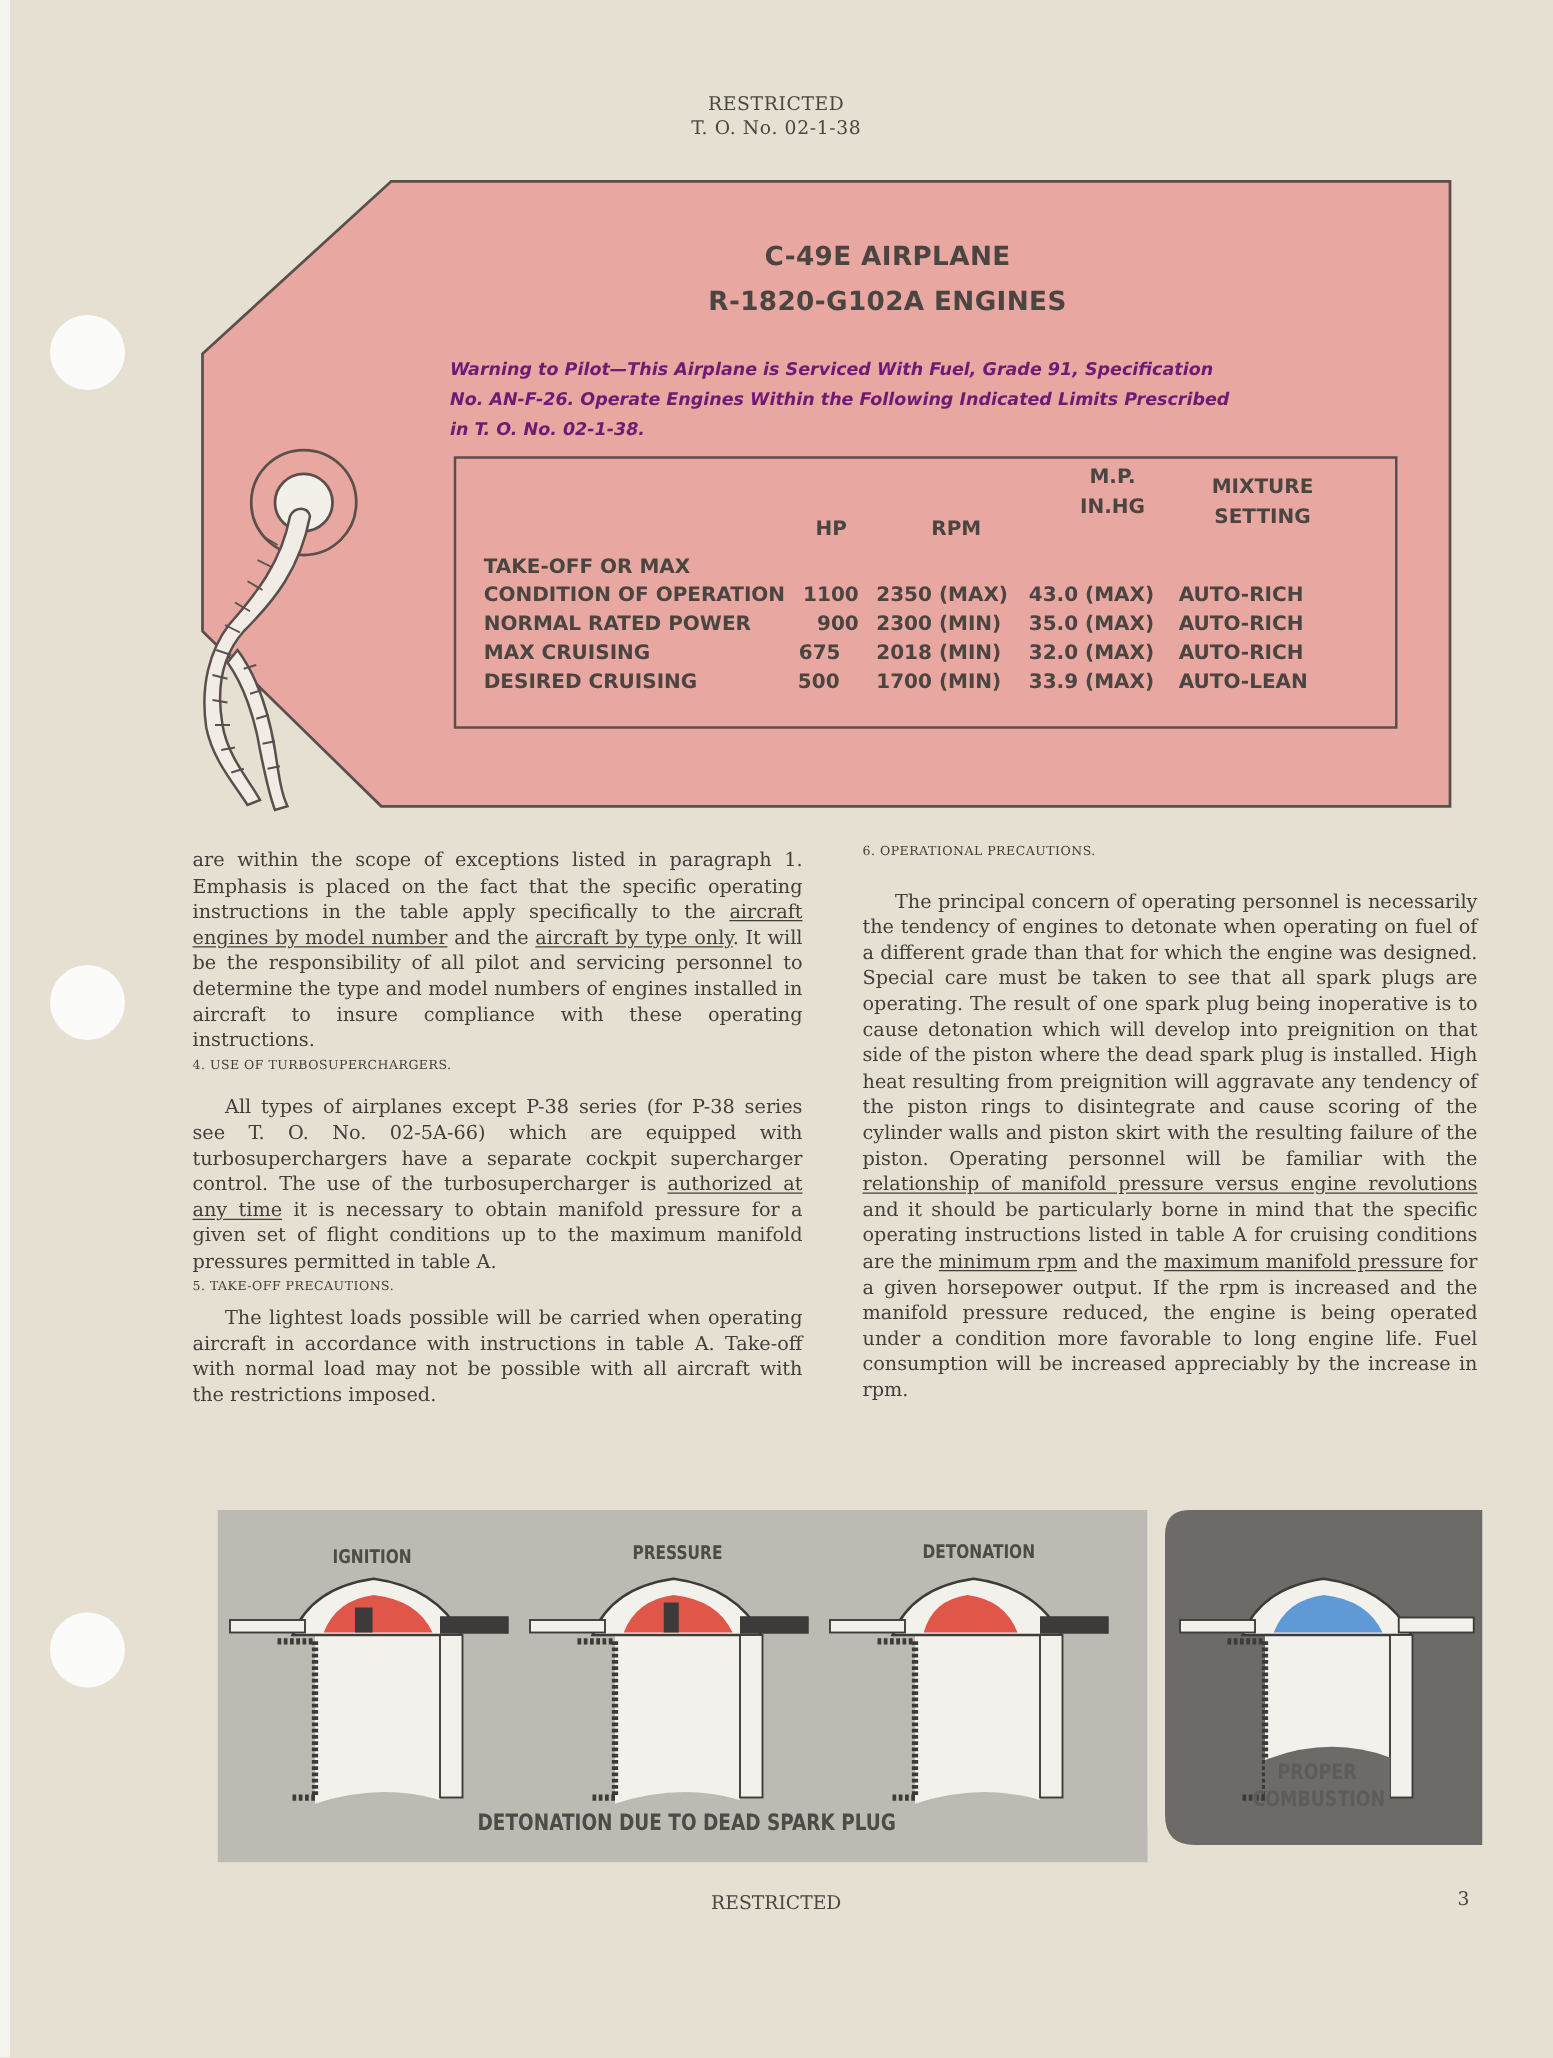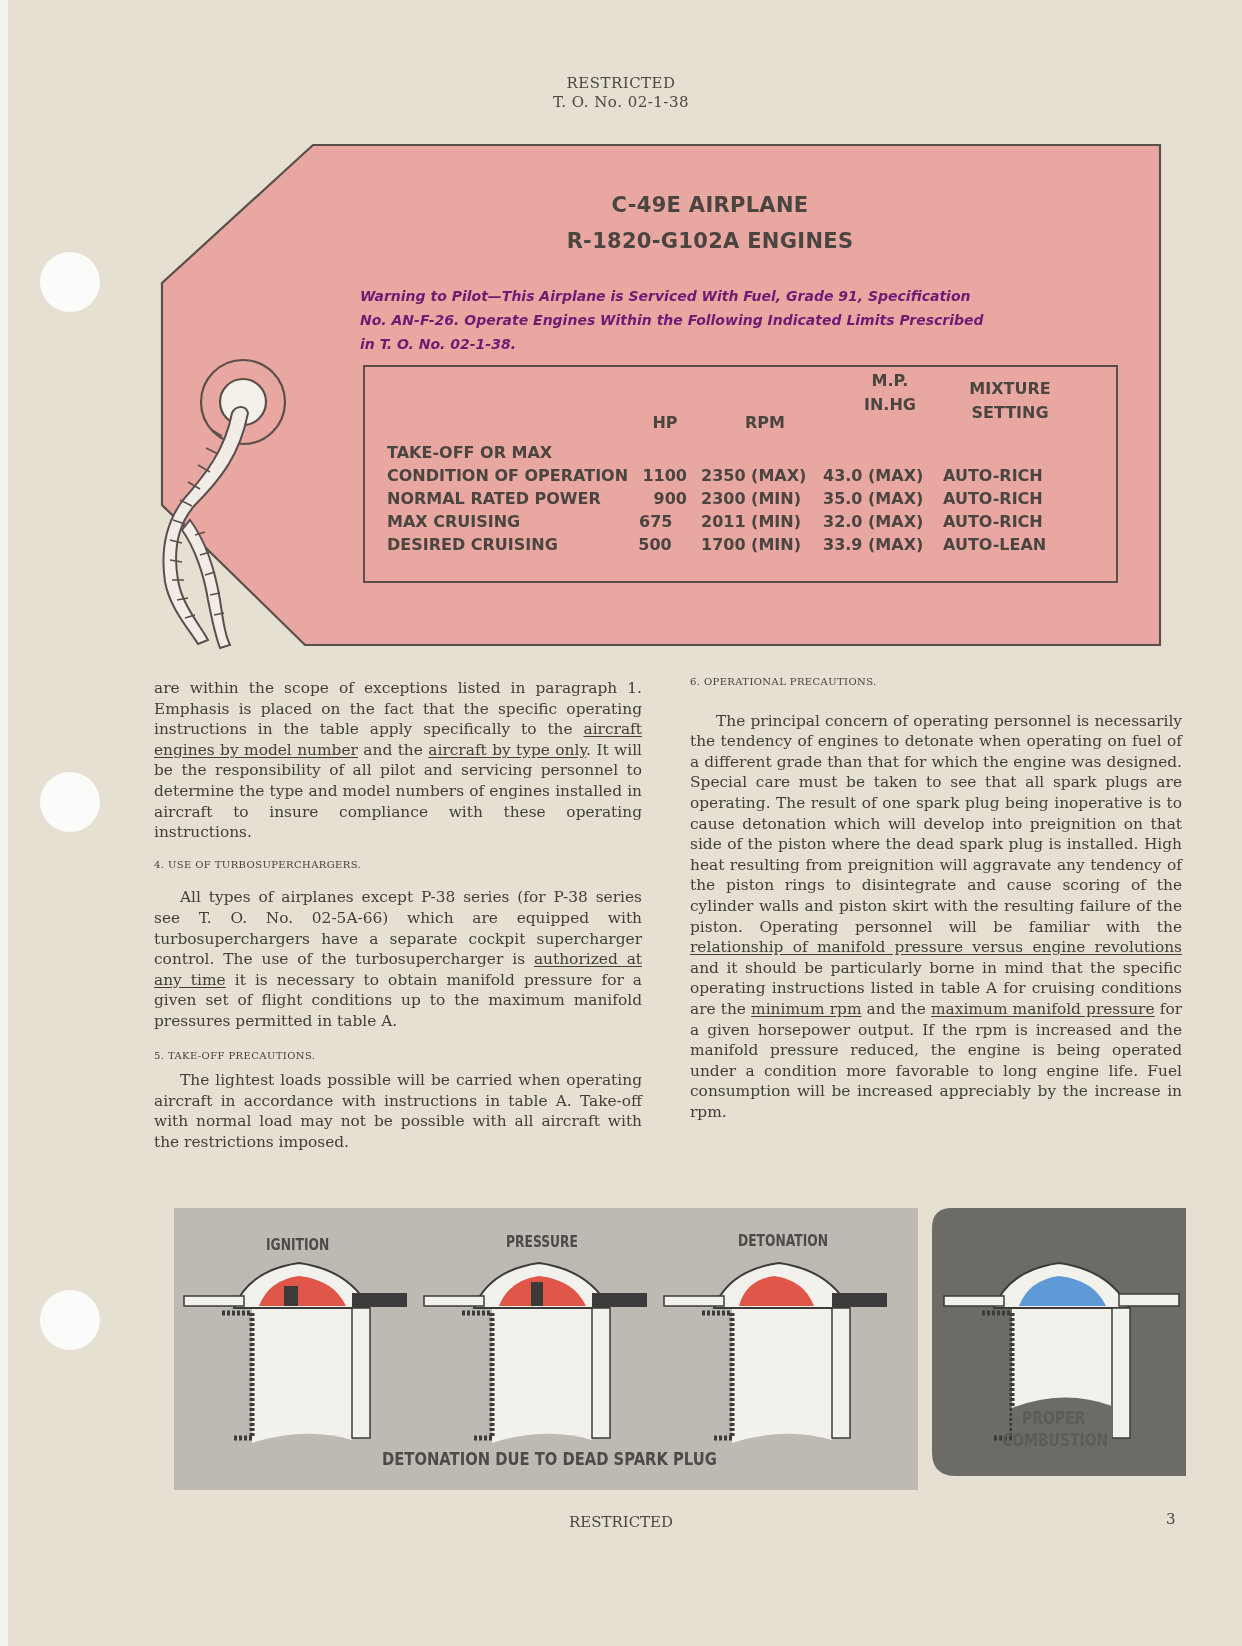--- a/index.html
+++ b/index.html
@@ -88,38 +88,38 @@
   <div class="row" style="top:120px">
     <span style="left:0">NORMAL RATED POWER</span>
     <span style="left:252px;width:48px;text-align:right">900</span>
     <span style="left:314px">2300 (MIN)</span>
     <span style="left:436px">35.0 (MAX)</span>
     <span style="left:556px">AUTO-RICH</span>
   </div>
   <div class="row" style="top:143px">
     <span style="left:0">MAX CRUISING</span>
     <span style="left:252px;width:48px;">675</span>
-    <span style="left:314px">2011 (MIN)</span>
+    <span style="left:314px">2018 (MIN)</span>
     <span style="left:436px">32.0 (MAX)</span>
     <span style="left:556px">AUTO-RICH</span>
   </div>
   <div class="row" style="top:166px">
     <span style="left:0">DESIRED CRUISING</span>
     <span style="left:244px;width:48px;text-align:center">500</span>
     <span style="left:314px">1700 (MIN)</span>
     <span style="left:436px">33.9 (MAX)</span>
     <span style="left:556px">AUTO-LEAN</span>
   </div>
 </div>
 
 <div class="col" style="left:154px;top:678px;width:488px">
   <p><span>are within the scope of exceptions listed in paragraph 1. Emphasis is placed on the fact that the specific operating instructions in the table apply specifically to the </span><span class="u">aircraft engines by model number</span><span> and the </span><span class="u">aircraft by type only</span><span>. It will be the responsibility of all pilot and servicing personnel to determine the type and model numbers of engines installed in aircraft to insure compliance with these operating instructions.</span></p>
-  <h3 style="margin-top:12px">4.  USE OF TURBOSUPERCHARGERS.</h3>
+  <h3 style="">4.  USE OF TURBOSUPERCHARGERS.</h3>
   <p class="ind" style="margin-top:12px"><span>All types of airplanes except P-38 series (for P-38 series see T. O. No. 02-5A-66) which are equipped with turbosuperchargers have a separate cockpit supercharger control. The use of the turbosupercharger is </span><span class="u">authorized at any time</span><span> it is necessary to obtain manifold pressure for a given set of flight conditions up to the maximum manifold pressures permitted in table A.</span></p>
-  <h3 style="margin-top:14px">5.  TAKE-OFF PRECAUTIONS.</h3>
+  <h3 style="">5.  TAKE-OFF PRECAUTIONS.</h3>
   <p class="ind" style="margin-top:4px">The lightest loads possible will be carried when operating aircraft in accordance with instructions in table A. Take-off with normal load may not be possible with all aircraft with the restrictions imposed.</p>
 </div>
 
 <div class="col" style="left:690px;top:672px;width:492px">
   <h3>6.  OPERATIONAL PRECAUTIONS.</h3>
   <p class="ind" style="margin-top:18px"><span>The principal concern of operating personnel is necessarily the tendency of engines to detonate when operating on fuel of a different grade than that for which the engine was designed. Special care must be taken to see that all spark plugs are operating. The result of one spark plug being inoperative is to cause detonation which will develop into preignition on that side of the piston where the dead spark plug is installed. High heat resulting from preignition will aggravate any tendency of the piston rings to disintegrate and cause scoring of the cylinder walls and piston skirt with the resulting failure of the piston. Operating personnel will be familiar with the </span><span class="u">relationship of manifold pressure versus engine revolutions</span><span> and it should be particularly borne in mind that the specific operating instructions listed in table A for cruising conditions are the </span><span class="u">minimum rpm</span><span> and the </span><span class="u">maximum manifold pressure</span><span> for a given horsepower output. If the rpm is increased and the manifold pressure reduced, the engine is being operated under a condition more favorable to long engine life. Fuel consumption will be increased appreciably by the increase in rpm.</span></p>
 </div>
 
 <div class="illus">
   <svg width="1012" height="282" style="position:absolute;left:0;top:0">

